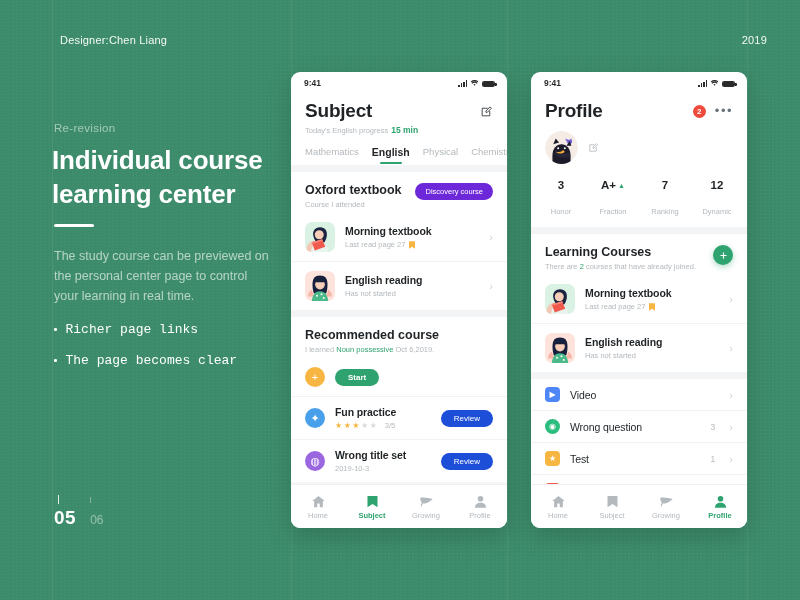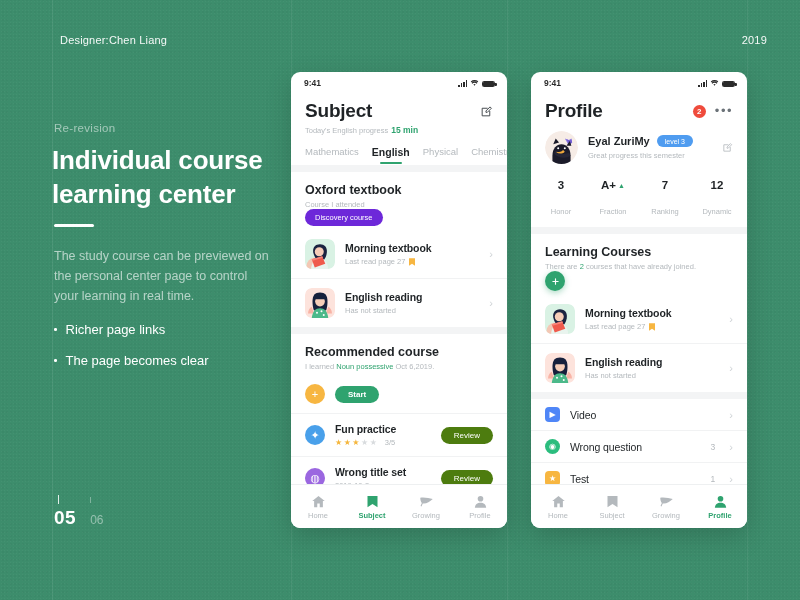--- a/index.html
+++ b/index.html
@@ -58,21 +58,21 @@
   .lede {
     position: absolute; left: 54px; top: 246px;
     color: rgba(255,255,255,0.62); font-size: 12.5px; line-height: 20px;
     width: 218px;
   }
   .bullets {
     position: absolute; left: 54px; top: 322px; width: 230px;
   }
   .bullet {
     display: flex; align-items: center; gap: 9px;
-    color: #ffffff; font-size: 13px; margin-bottom: 16px;
+    color: #ffffff; font-size: 13px; margin-bottom: 16px; font-family: Liberation Mono, monospace;
   }
   .bullet .dot {
     width: 2.5px; height: 2.5px; background: #fff; border-radius: 50%;
     flex: 0 0 auto;
   }
   .pager {
     position: absolute; left: 54px; top: 495px;
   }
   .pager .ticks { position: relative; height: 12px; }
   .pager .nums { display: flex; align-items: baseline; gap: 14px; }
@@ -132,21 +132,21 @@
   .tabs { display: flex; gap: 13px; padding: 11px 14px 0; background:#fff; }
   .tab { font-size: 9.5px; color: #b4b9bd; padding-bottom: 7px; position: relative; }
   .tab.active { color: #1f2326; font-weight: bold; font-size: 10.5px; }
   .tab.active:after {
     content:''; position:absolute; left:50%; transform:translateX(-50%);
     bottom: 1px; width: 22px; height: 2.5px; background:#2fa36f; border-radius: 2px;
   }
 
   
   .sec { padding: 11px 14px 4px; }
-  .sec-head { display:flex; align-items:flex-start; justify-content:space-between;flex-direction:column; }
+  .sec-head { display:flex; align-items:flex-start; justify-content:space-between; }
   .sec-title { font-size: 12.5px; font-weight: bold; color: #1f2326; }
   .sec-desc { font-size: 7.5px; color: #b4b9bd; margin-top: 3px; }
   .sec-desc .g { color:#2fa36f; }
   .pill {
     background: #6d28d9; color: #fff; font-size: 7.5px;
     padding: 4px 10px; border-radius: 20px; white-space: nowrap;
   }
   .plus-fab {
     width: 20px; height: 20px; border-radius: 50%; background: #2fa36f;
     color:#fff; display:flex; align-items:center; justify-content:center;
@@ -168,21 +168,21 @@
 
   .cicon { width: 20px; height: 20px; border-radius: 50%; flex:0 0 auto;
     display:flex; align-items:center; justify-content:center; color:#fff; font-size: 11px; }
   .sq-icon { width: 15px; height: 15px; border-radius: 4px; flex:0 0 auto;
     display:flex; align-items:center; justify-content:center; color:#fff; font-size: 8px; }
 
   .btn {
     font-size: 8px; color:#fff; padding: 4px 13px; border-radius: 20px; white-space:nowrap;
   }
   .btn.start { background: #2fa36f; font-weight: bold; }
-  .btn.review { background: #4d7c0f; }
+  .btn.review { background: #1d4ed8; }
 
   .stars { display:flex; align-items:center; gap:1.5px; }
   .stars span { font-size: 8px; color:#d8dbde; }
   .stars span.on { color:#f5b63d; }
 
   
   .stats { display:flex; padding: 8px 4px 11px; background:#fff; }
   .stat { flex:1; text-align:center; }
   .stat-v { font-size: 11.5px; font-weight: bold; color:#1f2326; }
   .stat-v .up { color:#2fa36f; font-size:7px; margin-left:2px; vertical-align:middle;}
@@ -458,27 +458,20 @@
             <circle cx="20" cy="20" r="20" fill="#f6ece6"></circle>
             <path d="M24 9l5 2 3-2 1 5-4 4z" fill="#8f7de0"></path>
             <path d="M26 10l4 1.5 2-1.5.7 3.7-3 3z" fill="#6f5bd0"></path>
             <path d="M10 16l3-7 4 5zM26 18l4-6 2 6z" fill="#1b1b2a"></path>
             <path d="M9 30c0-9 5-14 11-14s11 5 11 14v10H9z" fill="#1b1b2a"></path>
             <path d="M13 24c3 4 11 5 16 2l2 4c-6 4-16 3-20-3z" fill="#262637"></path>
             <path d="M14 25c4 1 6 0 8-2l2 2c-3 3-7 3-10 1z" fill="#f0a93c"></path>
             <circle cx="16" cy="21" r="1.2" fill="#fff"></circle>
               <circle cx="24" cy="21" r="1.2" fill="#fff"></circle>
           </svg>
-        </div>
-        <div class="row-body">
-          <div style="display:flex;align-items:center;gap:7px">
-            <span class="uname">Eyal ZuriMy</span>
-            <span class="lvl">level 3</span>
-          </div>
-          <div class="umeta">Great progress this semester</div>
         </div>
         <svg width="11" height="11" viewBox="0 0 24 24" fill="none" stroke="#b4b9bd" stroke-width="1.8">
           <path d="M4 6h10M4 6v14h14V11"></path>
             <path d="M13.5 13.5L21 6l-2.5-2.5L11 11v2.5z"></path>
         </svg>
       </div>
 
       <div class="stats">
         <div class="stat">
           <div class="stat-v">3</div>

